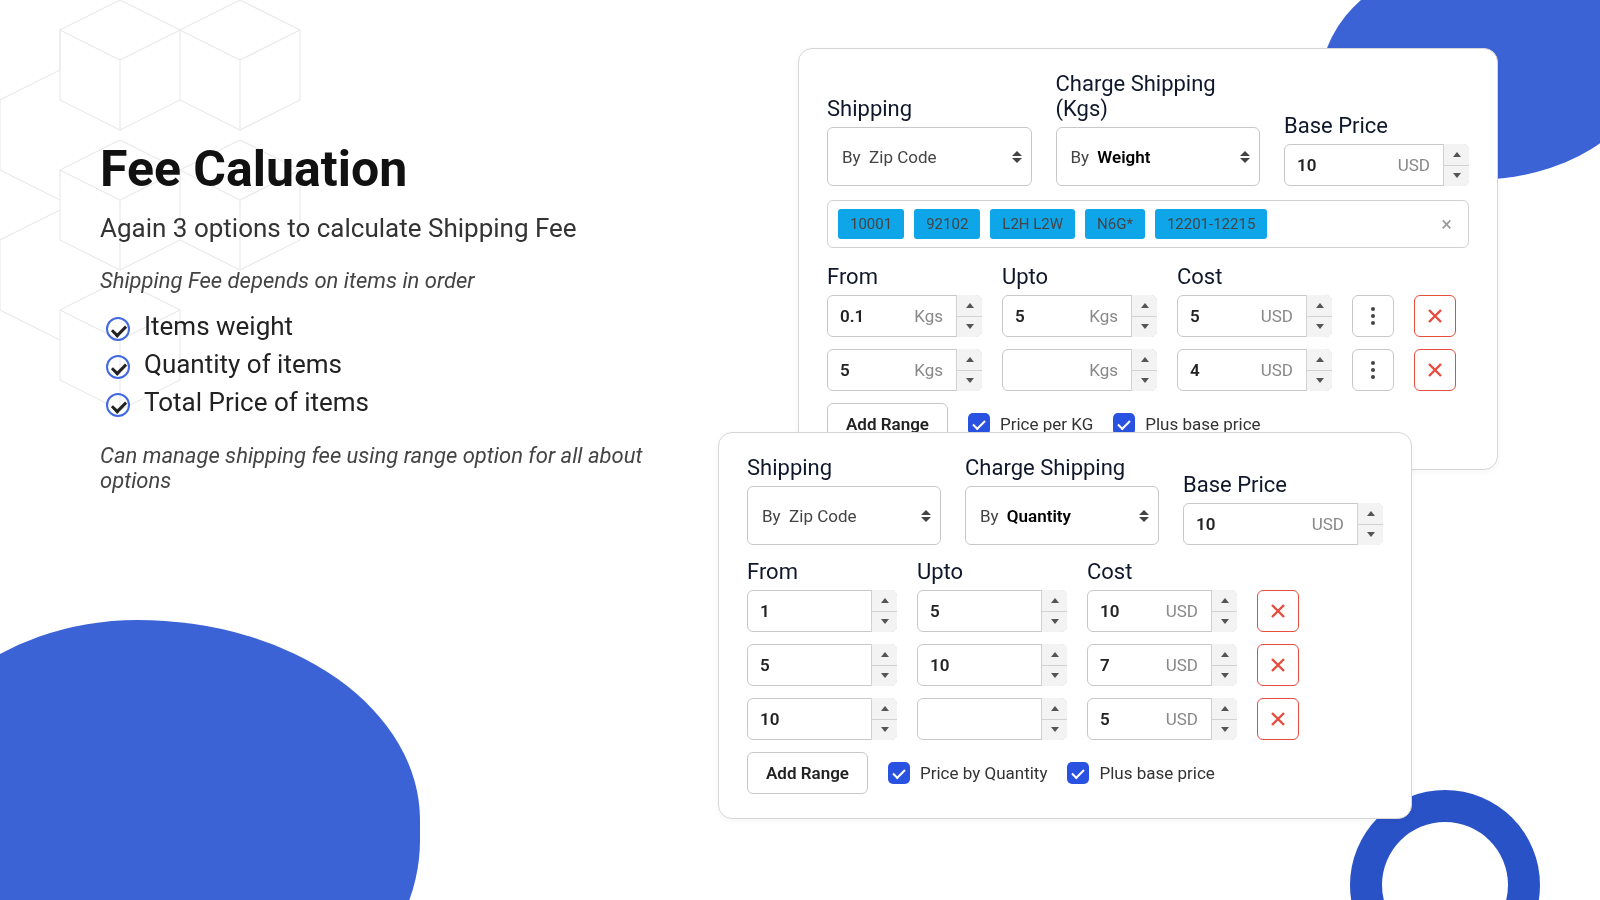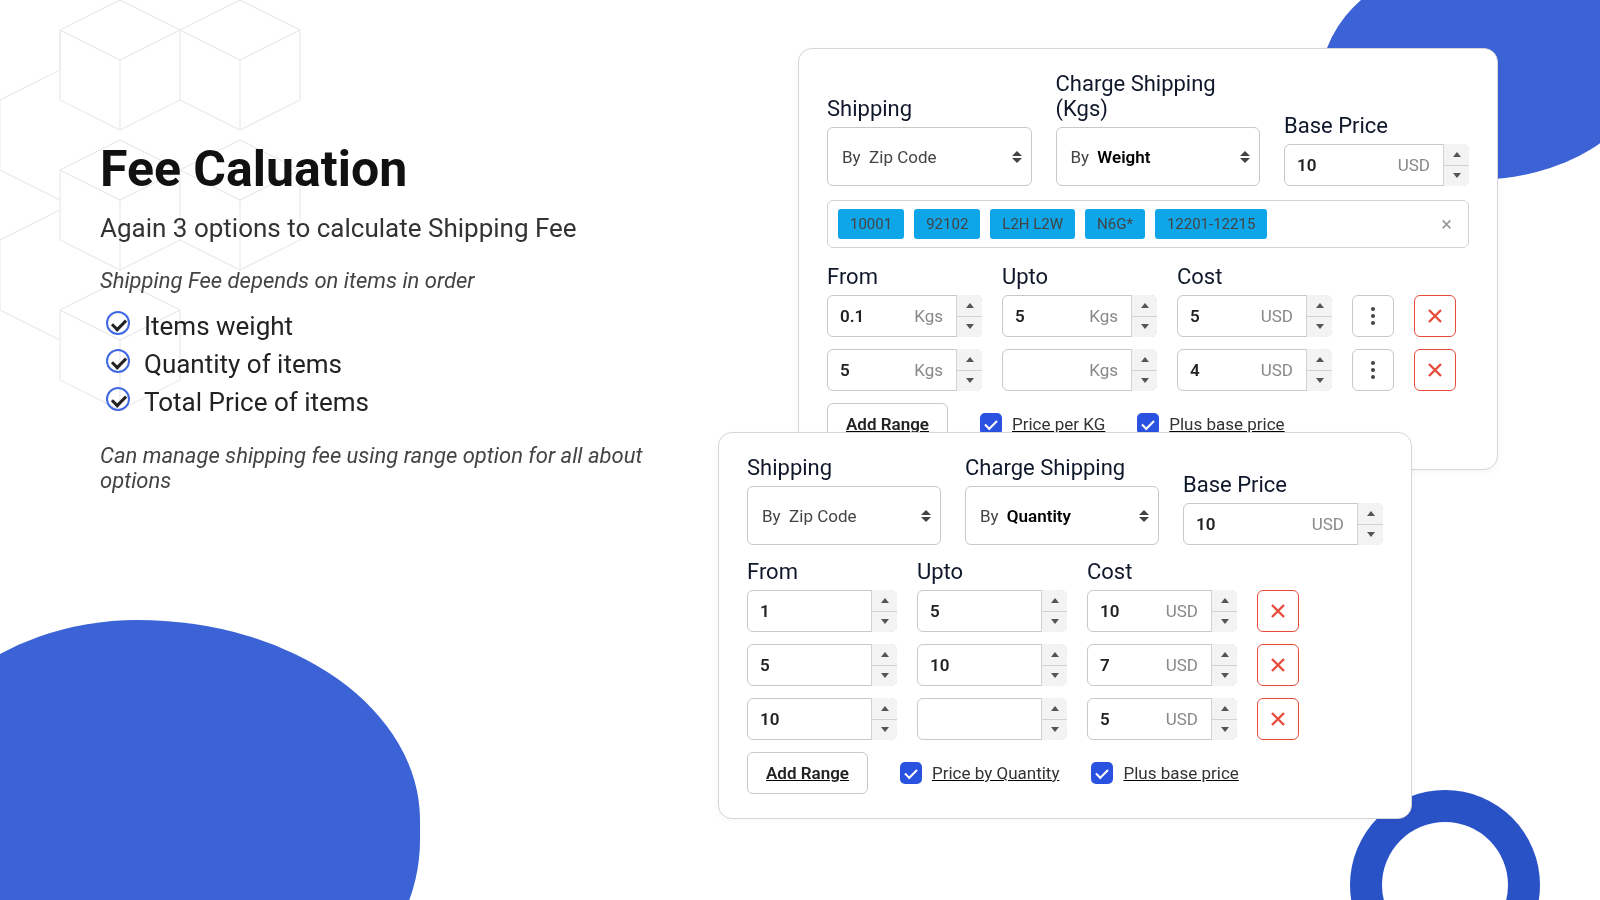--- a/index.html
+++ b/index.html
@@ -19,21 +19,21 @@
   .blob-br::after { content:""; position:absolute; inset:32px; background:#fff; border-radius:50%; }
   .cube-grid { position:absolute; top:0; left:0; width:460px; height:440px; opacity:.18; }
 
   .left {
     position:absolute; top:140px; left:100px; width:550px;
   }
   .title { font-size:50px; font-weight:700; color:#111; margin-bottom:14px; }
   .subtitle { font-size:26px; color:#333; line-height:1.3; margin-bottom:22px; }
   .italic { font-style:italic; font-size:22px; color:#444; margin-bottom:18px; }
   .bullets { list-style:none; margin:0 0 26px 6px; }
-  .bullets li { display:flex; align-items:flex-start; gap:14px; font-size:26px; color:#222; margin:8px 0; }
+  .bullets li { display:flex; align-items:flex-end; gap:14px; font-size:26px; color:#222; margin:8px 0; }
   .check-ico { width:24px; height:24px; border:2.5px solid #4169e1; border-radius:50%;
     position:relative; flex:0 0 24px; }
   .check-ico::after { content:""; position:absolute; left:4px; top:6px; width:11px; height:6px;
     border-left:3px solid #222; border-bottom:3px solid #222; transform:rotate(-45deg); }
 
   .card {
     position:absolute; background:#fff; border:1px solid #d6d6d6; border-radius:14px;
     padding:22px 28px 24px; box-shadow:0 2px 6px rgba(0,0,0,.04);
   }
   .card1 { top:48px; left:798px; width:700px; }
@@ -89,21 +89,21 @@
   .del-btn { width:42px; height:42px; border:1.6px solid #e74c3c; border-radius:6px;
     display:flex; align-items:center; justify-content:center; background:#fff; }
   .del-btn svg { stroke:#e74c3c; }
   .dots { display:flex; flex-direction:column; gap:3px; }
   .dots span { width:4px; height:4px; background:#444; border-radius:50%; }
 
   .btn {
     height:42px; padding:0 18px; border:1px solid #c8c8c8; border-radius:6px; background:#fff;
     font-size:17px; font-weight:600; color:#222; display:inline-flex; align-items:center;
   }
-  .foot { display:flex; align-items:center; gap:32px; margin-top:6px;text-decoration:underline; }
+  .foot { display:flex; align-items:center; gap:20px; margin-top:6px; }
   .cb { display:flex; align-items:center; gap:10px; font-size:17px; color:#333; }
   .cb-box { width:22px; height:22px; background:#2a52e0; border-radius:5px; position:relative; }
   .cb-box::after { content:""; position:absolute; left:5px; top:7px; width:10px; height:5px;
     border-left:2.6px solid #fff; border-bottom:2.6px solid #fff; transform:rotate(-45deg); }
 </style>
 </head>
 <body>
 
 <div class="blob-tr"></div>
 <div class="blob-bl"></div>

